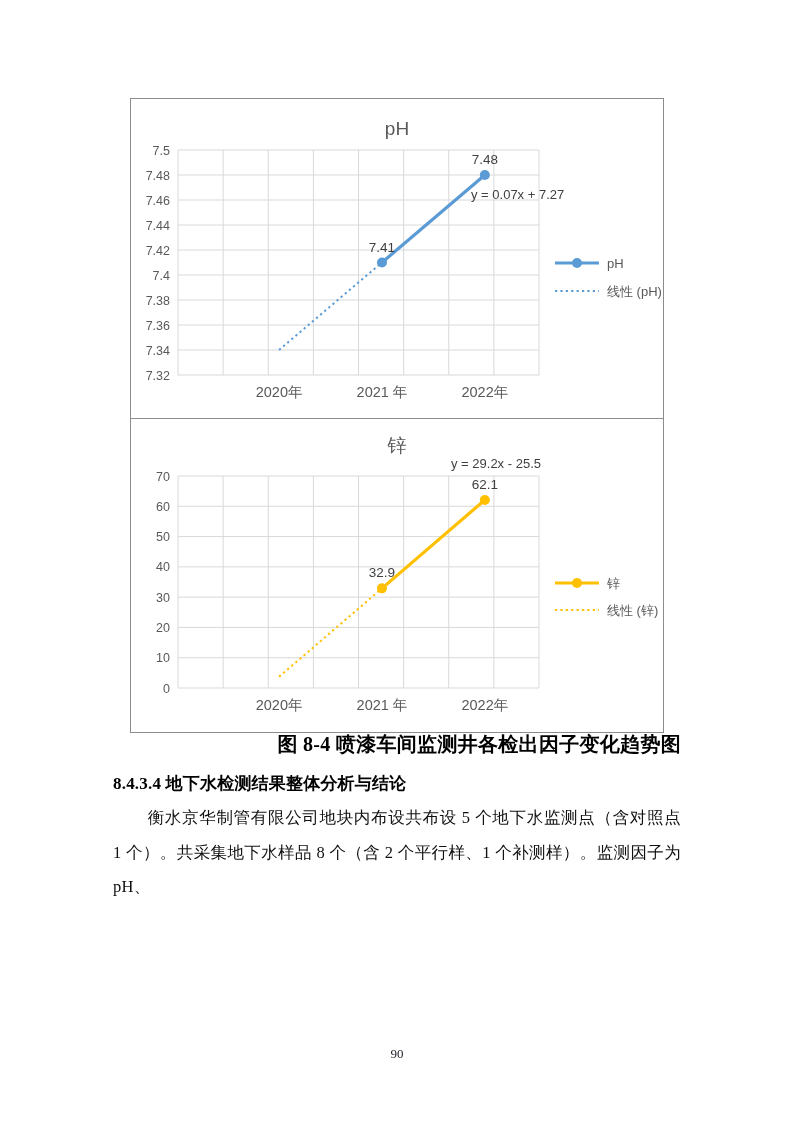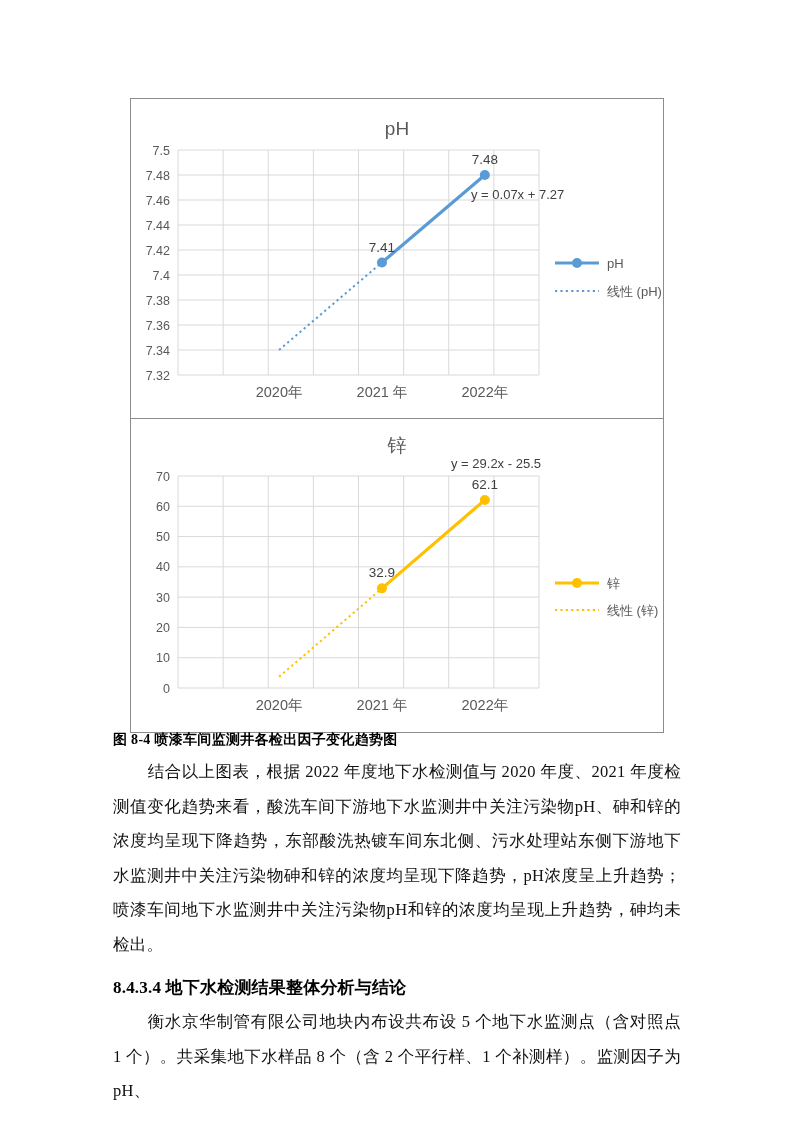--- a/index.html
+++ b/index.html
@@ -28,23 +28,23 @@
   .ct-tick{font-size:12.5px;fill:#595959;}
   .ct-xtick{font-size:14.5px;fill:#595959;}
   .ct-dlabel{font-size:13.5px;fill:#404040;}
   .ct-eq{font-size:13px;fill:#404040;}
   .ct-legend{font-size:13px;fill:#595959;}
   .textcol{
     position:absolute;left:113px;top:727px;width:568px;
   }
   .caption{
     margin:4px 0 6px 0;
-    text-align:left;
+    text-align:right;
     font-weight:bold;
-    font-size:14px;
+    font-size:20px;
     letter-spacing:0.3px;
     color:#000;
   }
   .body-para{
     margin:0;
     font-size:16.5px;
     line-height:34.5px;
     letter-spacing:0.3px;
     text-align:justify;
     text-indent:2.1em;
@@ -158,19 +158,19 @@
           <line x1="424" y1="164" x2="468" y2="164" stroke="#FFC000" stroke-width="3"></line>
           <circle cx="446" cy="164" r="5" fill="#FFC000"></circle>
           <text x="476" y="168.5" class="ct-legend">锌</text>
           <line x1="424" y1="191" x2="468" y2="191" stroke="#FFC000" stroke-width="2" stroke-dasharray="2.2 3.2"></line>
           <text x="476" y="195.5" class="ct-legend">线性 (锌)</text>
         </svg></div>
   </figure>
 
   <div class="textcol">
     <p class="caption">图 8-4  喷漆车间监测井各检出因子变化趋势图</p>
-    <p class="body-para">结合以上图表，根据 2022 年度地下水检测值与 2020 年度、2021 年度检测值变化趋势来看，酸洗车间下游地下水监测井中关注污染物pH、砷和锌的浓度均呈现下降趋势，东部酸洗热镀车间东北侧、污水处理站东侧下游地下水监测井中关注污染物砷和锌的浓度均呈现下降趋势，pH浓度呈上升趋势；喷漆车间地下水监测井中关注污染物pH和锌的浓度均呈现上升趋势，砷均未检出。</p>
     <h3 class="section-heading">8.4.3.4 地下水检测结果整体分析与结论</h3>
     <p class="body-para">衡水京华制管有限公司地块内布设共布设 5 个地下水监测点（含对照点 1 个）。共采集地下水样品 8 个（含 2 个平行样、1 个补测样）。监测因子为pH、</p>
   </div>
 
+  <div class="pageno">90</div>
 
 </div>
 
 </body></html>

